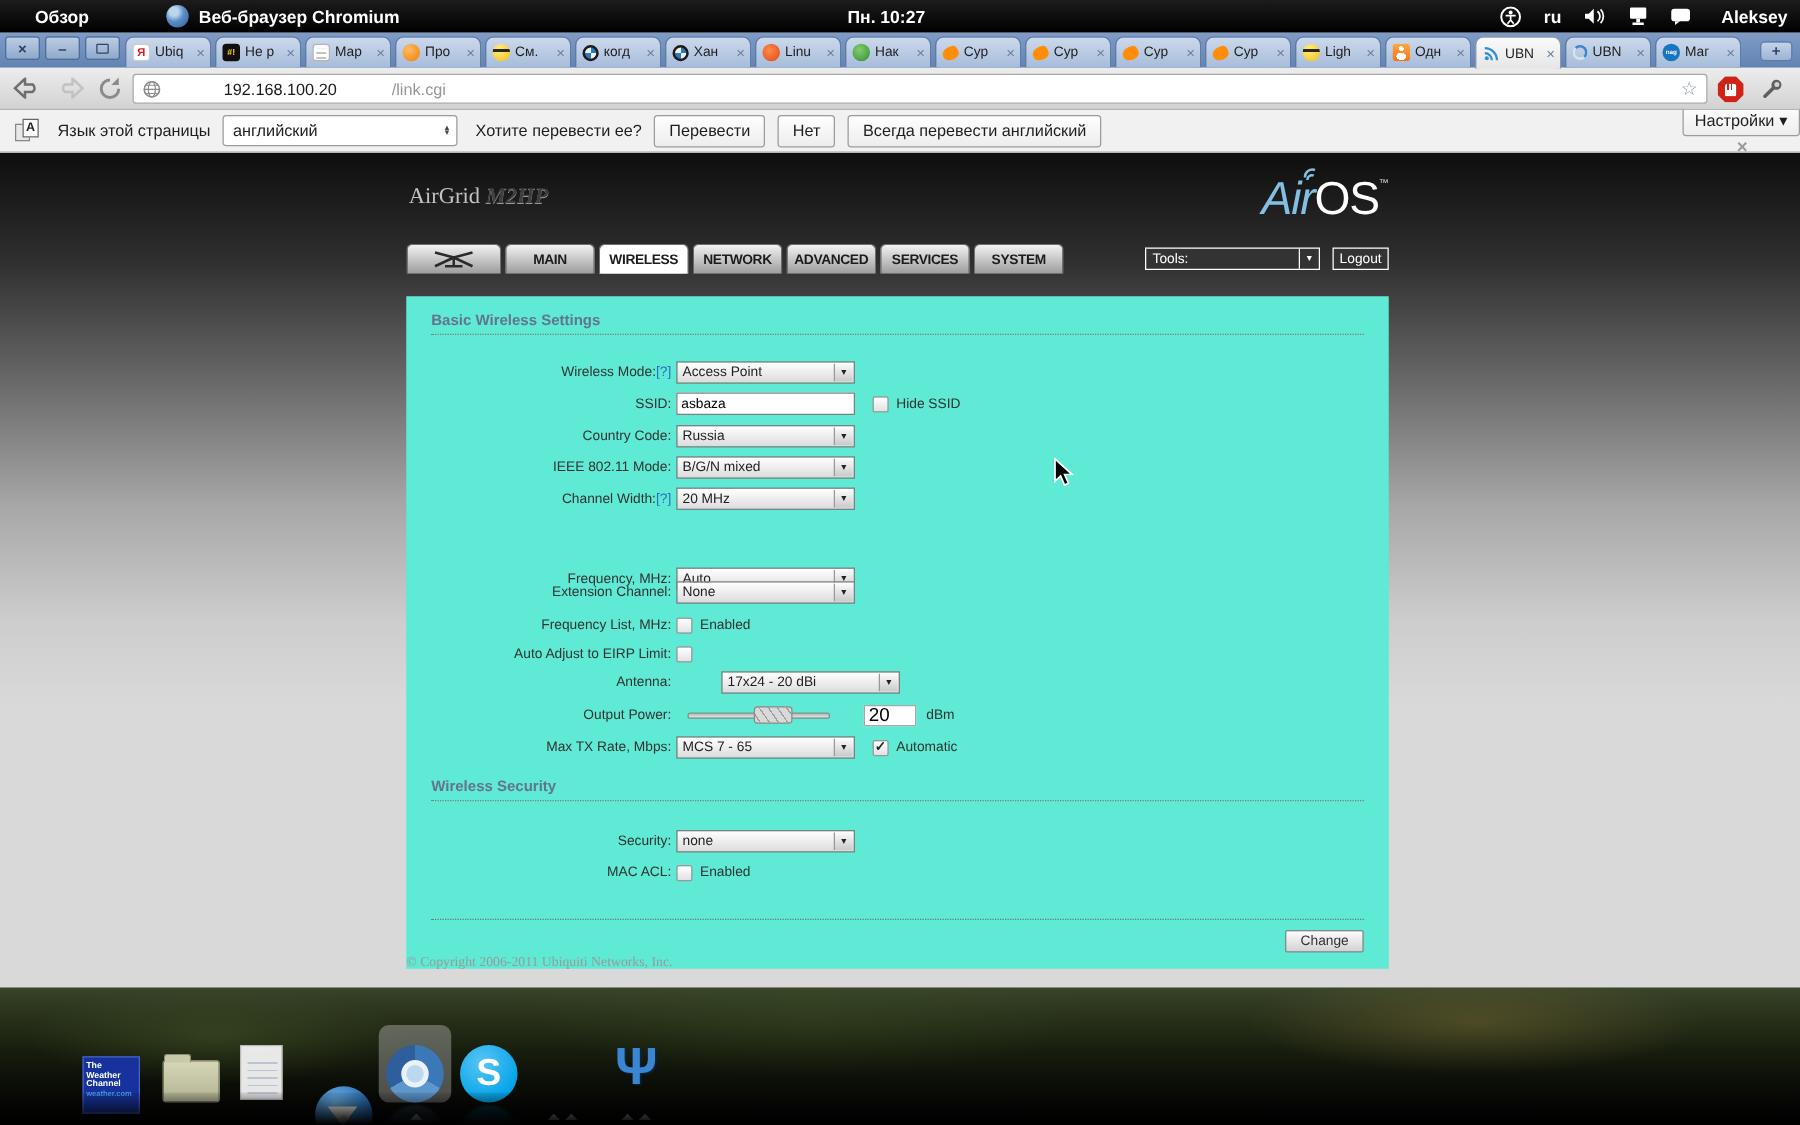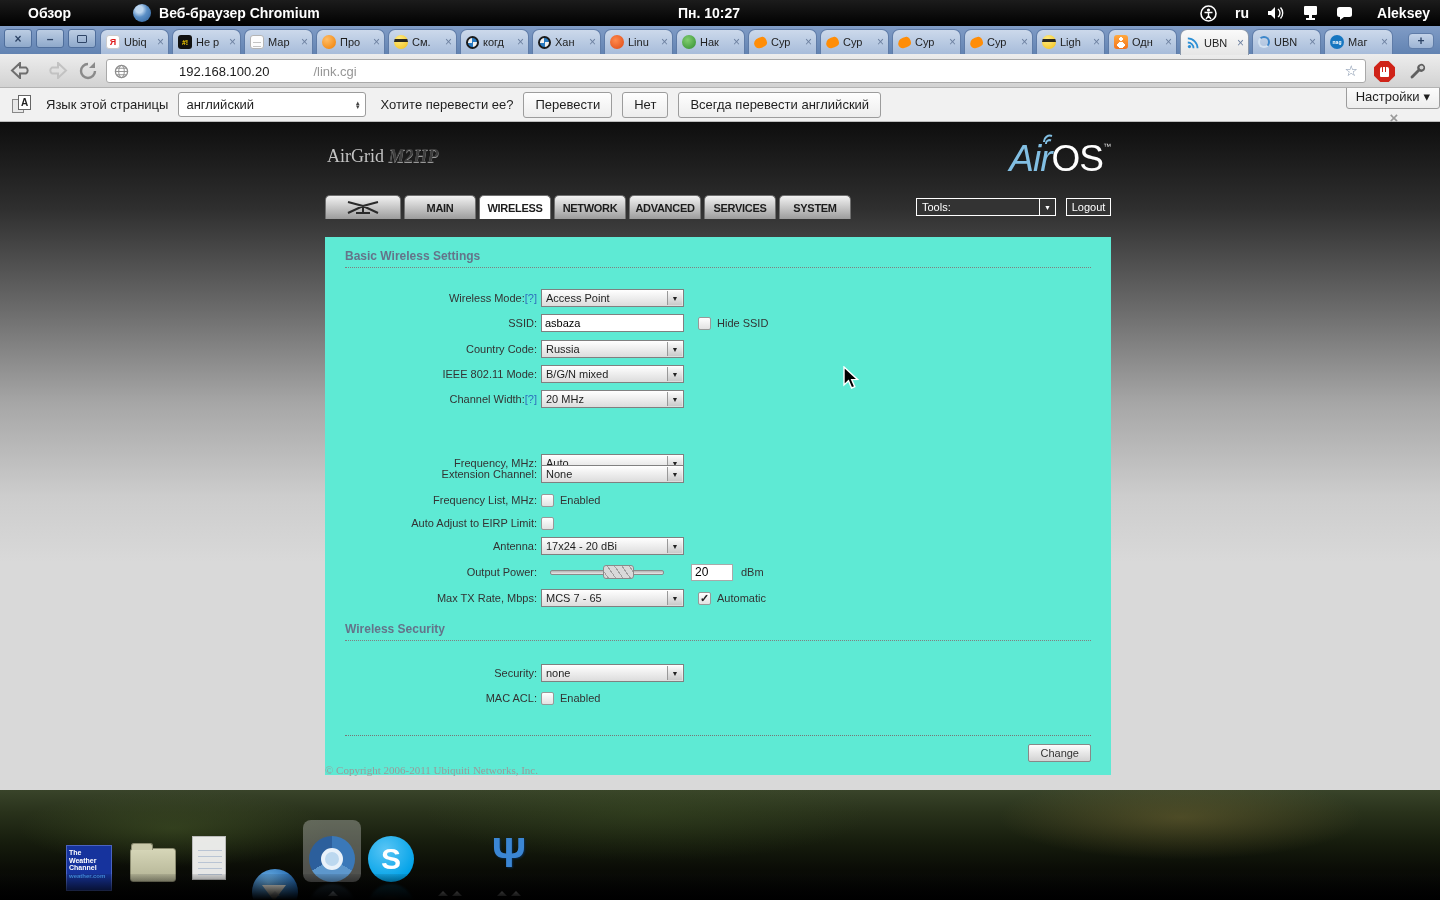--- a/index.html
+++ b/index.html
@@ -132,21 +132,21 @@
     background:linear-gradient(#fbfbfb,#cacaca); display:flex; align-items:center; justify-content:center; font-size:7px; color:#222; }
   .txt { width:143px; height:18px; border:1px solid #808080; font-size:11px; padding:0 3px; font-family:"Liberation Sans",sans-serif; }
   .cb { width:13px; height:13px; border:1px solid #999; border-radius:2px; background:linear-gradient(#fff,#e2e2e2);
     font-size:11px; font-weight:bold; color:#222; display:flex; align-items:center; justify-content:center; line-height:1; flex:none; }
   .cb-lab { font-size:11px; color:#333; margin-left:6px; }
   .op-track { width:114px; height:5px; margin-left:9px; background:linear-gradient(#b5b5b5,#e8e8e8);
     border:1px solid #8a8a8a; border-radius:2px; position:relative; flex:none; }
   .op-handle { position:absolute; left:52px; top:-6px; width:31px; height:14px; border:1px solid #8a8a8a; border-radius:3px;
     background:repeating-linear-gradient(55deg, #d9d9d9 0 3px, #9f9f9f 3px 4px, #d9d9d9 4px 6px);
     background-color:#d9d9d9; }
-  .op-num { width:42px; height:17px; border:1px solid #a9a9a9; font-size:12px; padding:0 3px; margin-left:27px; font-family:"Liberation Sans",sans-serif; }
+  .op-num { width:42px; height:17px; border:1px solid #a9a9a9; font-size:15px; padding:0 3px; margin-left:27px; font-family:"Liberation Sans",sans-serif; }
   .op-unit { font-size:11px; color:#333; margin-left:8px; }
   #divider { position:absolute; left:20px; right:20px; top:498px; border-top:1px dotted #777; }
   #changebtn { position:absolute; right:20px; top:507px; height:18px; padding:0 11px;
     background:linear-gradient(#fdfdfd,#d2d2d2); border:1px solid #888; border-radius:2px;
     font-size:11px; color:#333; display:flex; align-items:center; }
   #copyright { position:absolute; left:0; top:624px; width:786px; text-align:left; font-size:11px; color:#9a9a9a;font-family:Liberation Serif, serif; }
   
   #desktop { position:absolute; top:790px; left:0; width:1440px; height:110px; overflow:hidden; z-index:5;
     background:
       radial-gradient(260px 60px at 82% 25%, rgba(125,110,55,.45), transparent 70%),
@@ -494,21 +494,21 @@
       <span class="lbl"><span>Frequency List, MHz:</span></span>
       <span class="cb"></span>
       <span class="cb-lab">Enabled</span>
     </div>
 
     <div class="row" style="top:277px;">
       <span class="lbl"><span>Auto Adjust to EIRP Limit:</span></span>
       <span class="cb"></span>
     </div>
 
-    <div class="row" style="top:300px;">
+    <div class="row" style="top:300px;gap:36px;">
       <span class="lbl"><span>Antenna:</span></span>
       <span class="sel">
           <span>17x24 - 20 dBi</span>
           <span class="arr">▼</span>
         </span>
     </div>
 
     <div class="row" style="top:326px;">
       <span class="lbl"><span>Output Power:</span></span>
       <span class="op-track">

